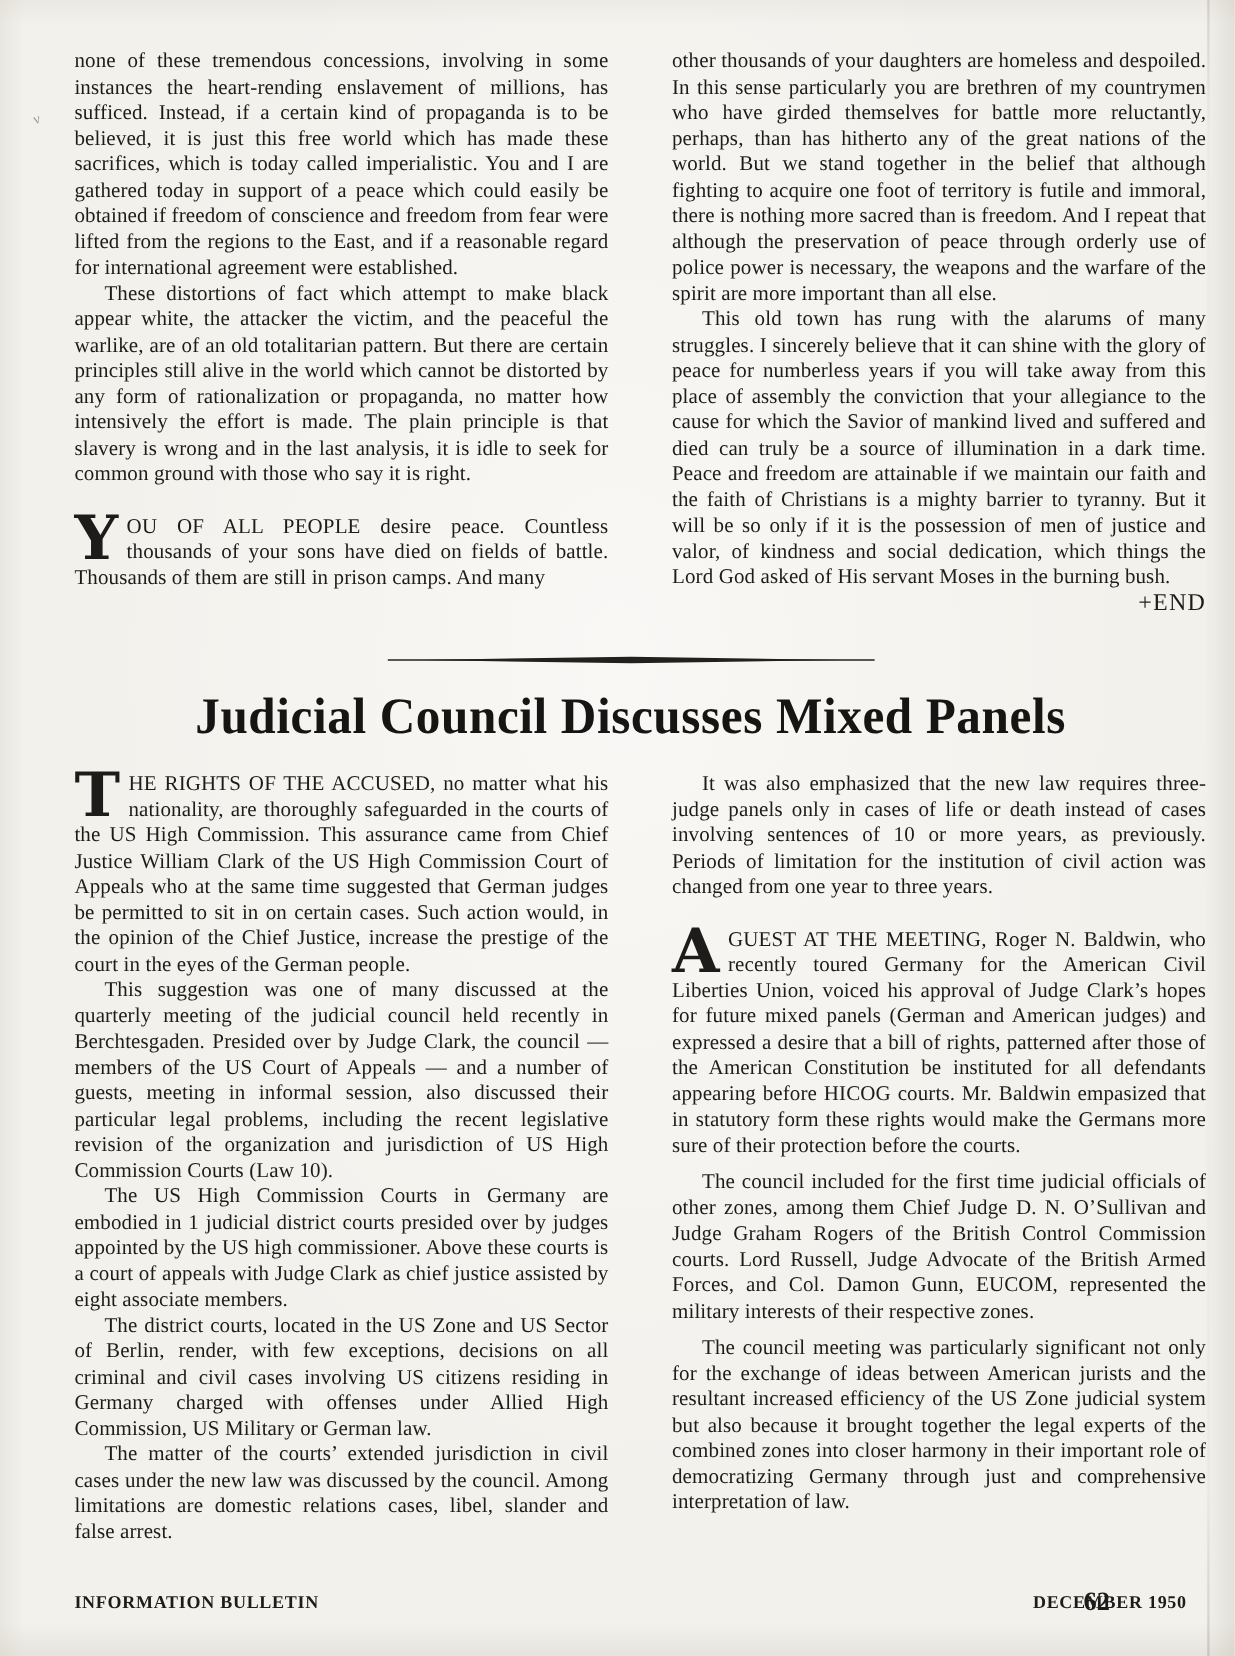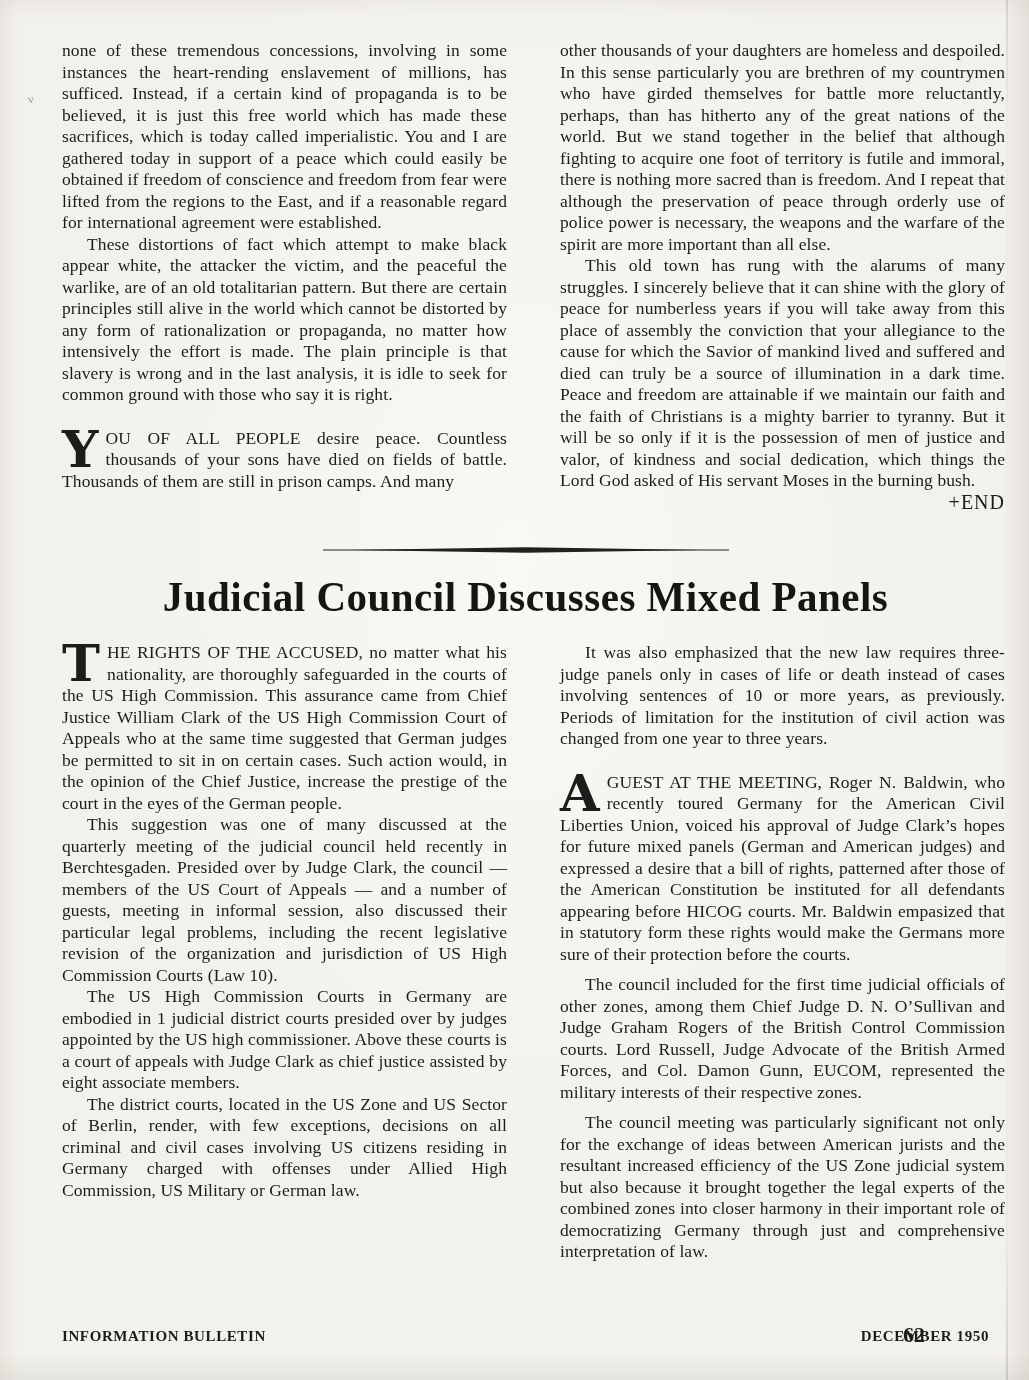--- a/index.html
+++ b/index.html
@@ -146,20 +146,21 @@
   <h1 class="headline">Judicial Council Discusses Mixed Panels</h1>
 
   <div class="columns">
     <div class="col">
       <p class="para">
         <span class="dropcap">T</span><span>HE RIGHTS OF THE ACCUSED, no matter what his nationality, are thoroughly safeguarded in the courts of the US High Commission. This assurance came from Chief Justice William Clark of the US High Commission Court of Appeals who at the same time suggested that German judges be permitted to sit in on certain cases. Such action would, in the opinion of the Chief Justice, increase the prestige of the court in the eyes of the German people.</span>
       </p>
       <p class="para indent">This suggestion was one of many discussed at the quarterly meeting of the judicial council held recently in Berchtesgaden. Presided over by Judge Clark, the council — members of the US Court of Appeals — and a number of guests, meeting in informal session, also discussed their particular legal problems, including the recent legislative revision of the organization and jurisdiction of US High Commission Courts (Law 10).</p>
       <p class="para indent">The US High Commission Courts in Germany are embodied in 1 judicial district courts presided over by judges appointed by the US high commissioner. Above these courts is a court of appeals with Judge Clark as chief justice assisted by eight associate members.</p>
       <p class="para indent">The district courts, located in the US Zone and US Sector of Berlin, render, with few exceptions, decisions on all criminal and civil cases involving US citizens residing in Germany charged with offenses under Allied High Commission, US Military or German law.</p>
+      <p class="para indent">The matter of the courts’ extended jurisdiction in civil cases under the new law was discussed by the council. Among limitations are domestic relations cases, libel, slander and false arrest.</p>
     </div>
     <div class="col">
       <p class="para indent">It was also emphasized that the new law requires three-judge panels only in cases of life or death instead of cases involving sentences of 10 or more years, as previously. Periods of limitation for the institution of civil action was changed from one year to three years.</p>
       <p class="para section-gap">
         <span class="dropcap">A</span><span>GUEST AT THE MEETING, Roger N. Baldwin, who recently toured Germany for the American Civil Liberties Union, voiced his approval of Judge Clark’s hopes for future mixed panels (German and American judges) and expressed a desire that a bill of rights, patterned after those of the American Constitution be instituted for all defendants appearing before HICOG courts. Mr. Baldwin empasized that in statutory form these rights would make the Germans more sure of their protection before the courts.</span>
       </p>
       <p class="para indent small-gap">The council included for the first time judicial officials of other zones, among them Chief Judge D. N. O’Sullivan and Judge Graham Rogers of the British Control Commission courts. Lord Russell, Judge Advocate of the British Armed Forces, and Col. Damon Gunn, EUCOM, represented the military interests of their respective zones.</p>
       <p class="para indent small-gap">The council meeting was particularly significant not only for the exchange of ideas between American jurists and the resultant increased efficiency of the US Zone judicial system but also because it brought together the legal experts of the combined zones into closer harmony in their important role of democratizing Germany through just and comprehensive interpretation of law.</p>
     </div>
   </div>

